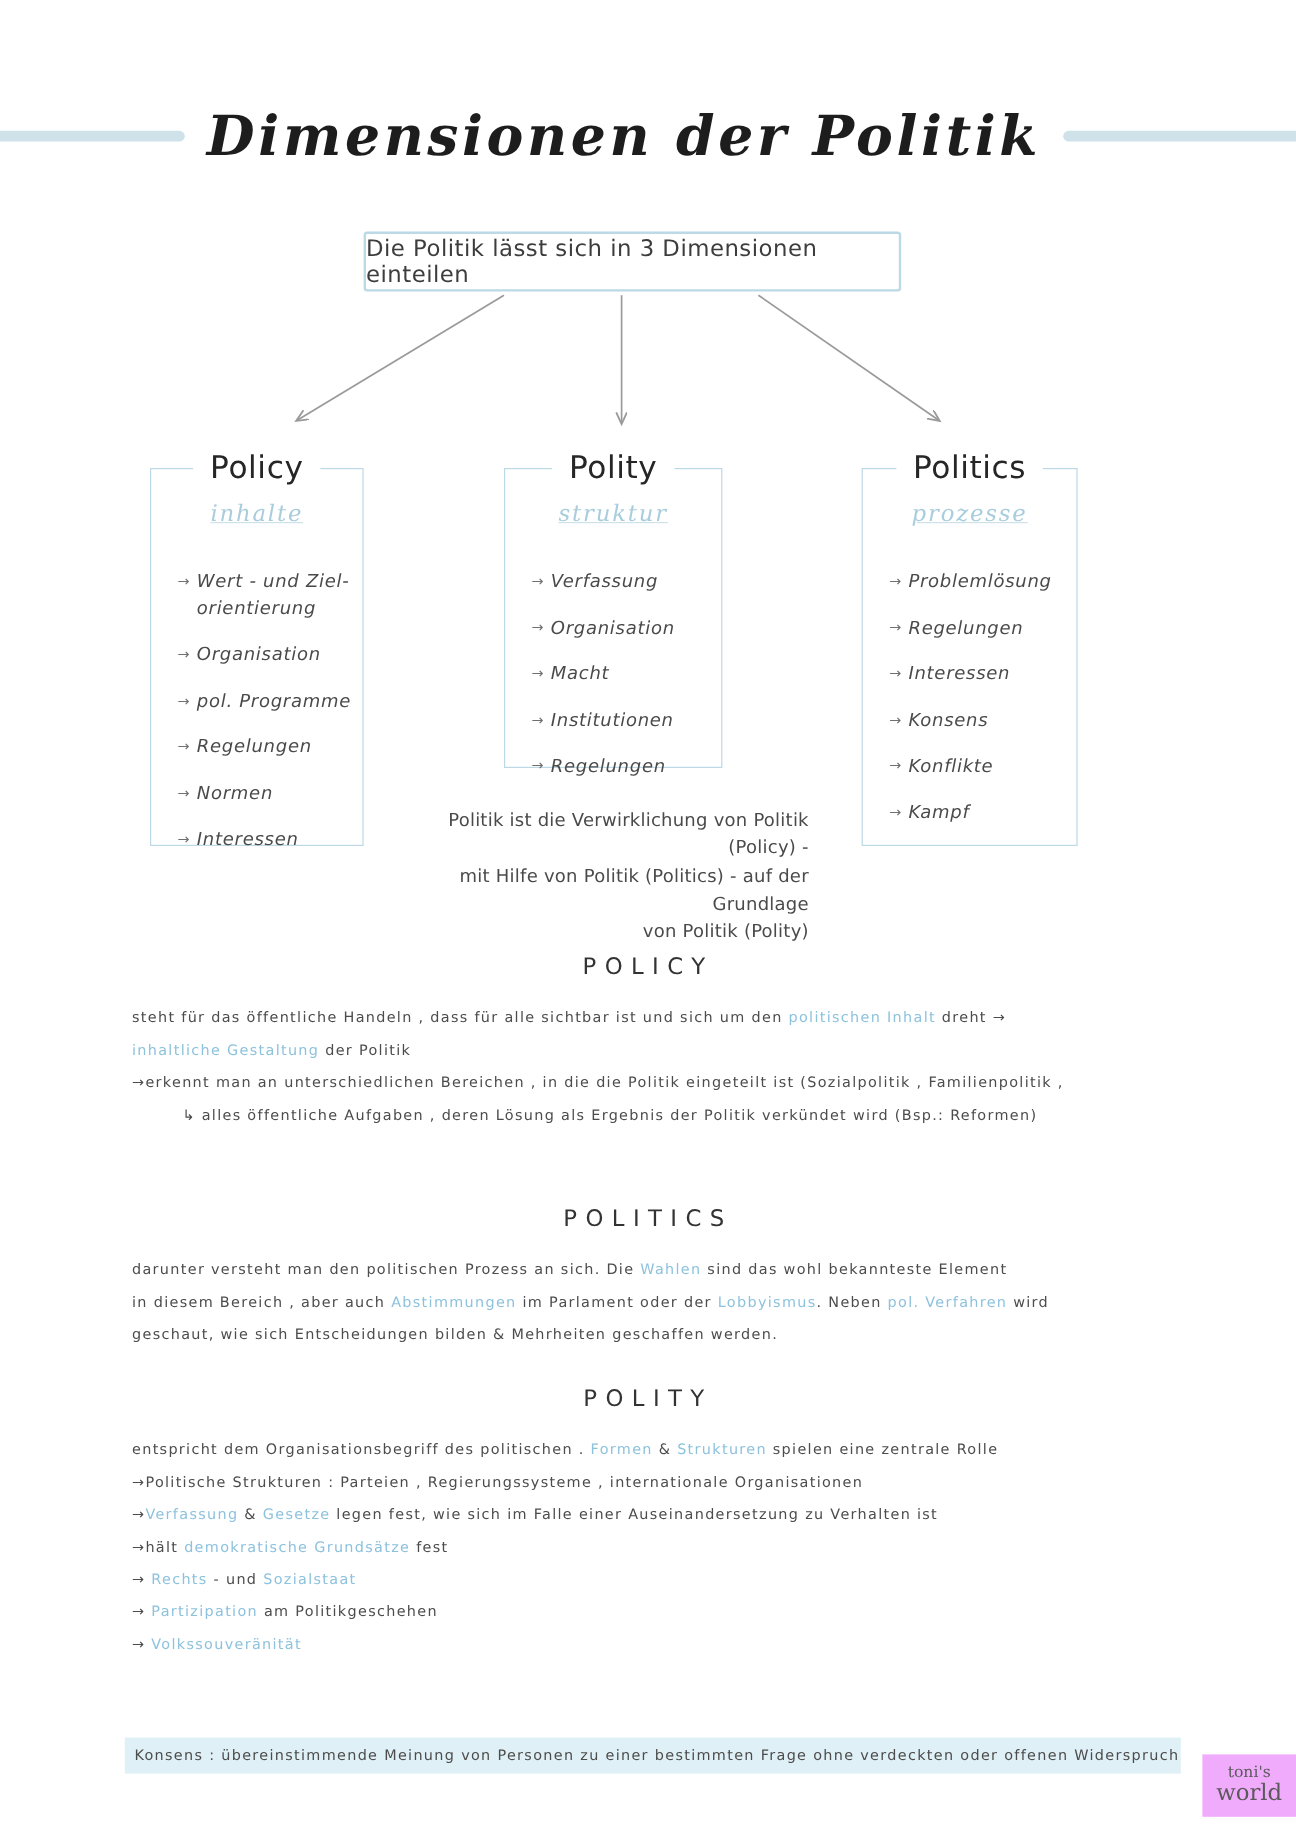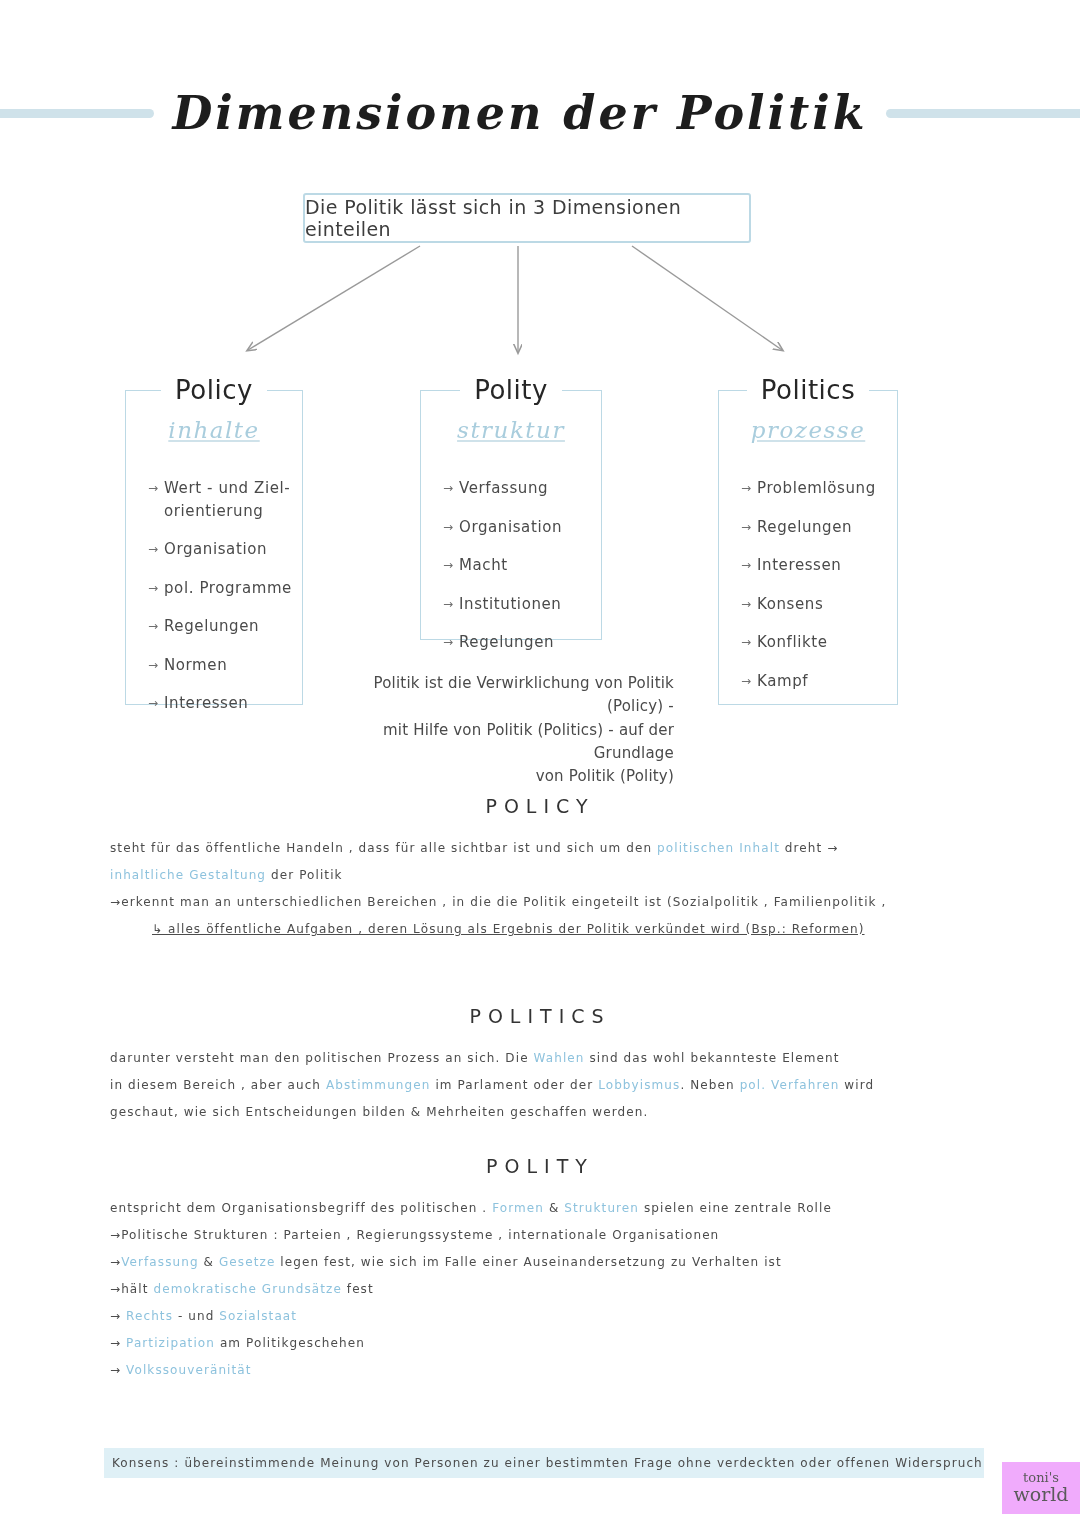--- a/index.html
+++ b/index.html
@@ -92,30 +92,31 @@
   }
   .col-box {
     border: 1.6px solid #bcd9e5;
     box-sizing: border-box;
     position: relative;
   }
   .col-sub {
     text-align: center;
     font-family: "DejaVu Serif", serif;
     font-style: italic;
-    font-size: 23px;
+    font-size: 19px;
     color: #a9cddd;
     letter-spacing: 1.5px;
     margin-top: 26px;
   }
   .col-sub u { text-decoration-color: #cfe2ea; }
   .bullets {
     margin: 34px 0 0 0;
     padding: 0 0 0 22px;
     list-style: none;
+    font-style: italic;
   }
   .bullets li {
     font-size: 15px;
     color: #4a4a4a;
     margin-bottom: 16px;
     letter-spacing: .6px;
     position: relative;
     padding-left: 16px;
     line-height: 1.5;
   }
@@ -161,21 +162,21 @@
     margin-bottom: 18px;
   }
   .line {
     font-size: 12px;
     color: #4c4c4c;
     letter-spacing: 1.1px;
     line-height: 2.25;
     white-space: nowrap;
   }
   .line.indent1 { padding-left: 14px; }
-  .line.indent2 { padding-left: 42px; text-decoration: underline; }
+  .line.indent2 { padding-left: 42px; }
   .hl { color: #8dc2dd; }
 
   
   .footer-band {
     position: absolute;
     left: 104px;
     top: 1448px;
     width: 880px;
     height: 30px;
     background: #dff0f6;

